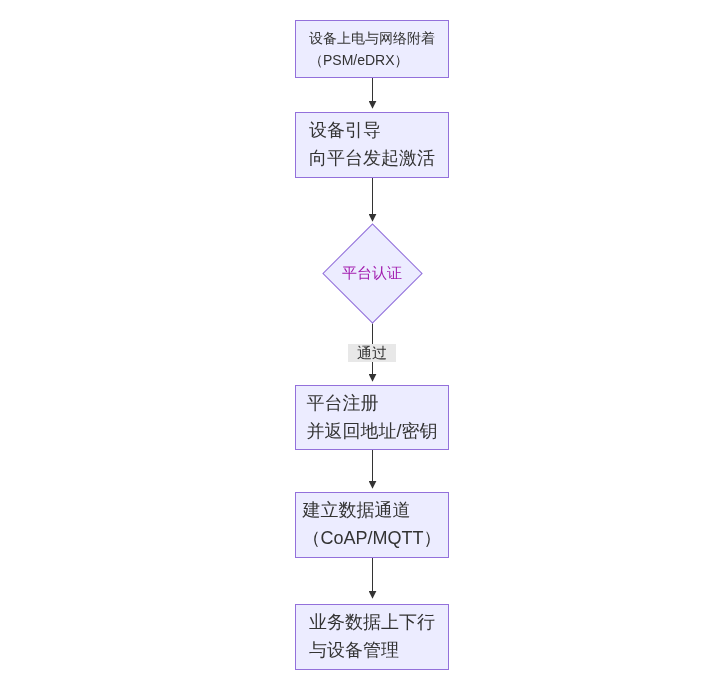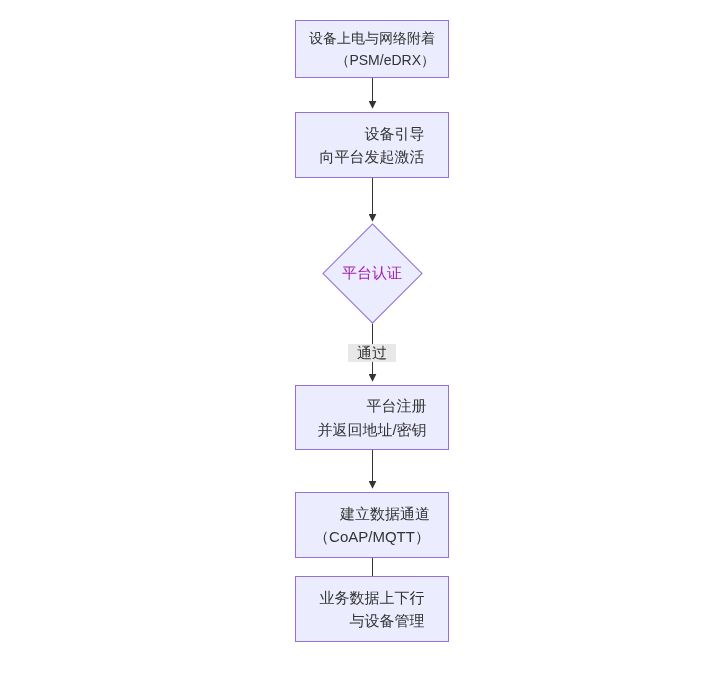--- a/index.html
+++ b/index.html
@@ -25,38 +25,38 @@
     pointer-events: none;
   }
   .node {
     position: absolute;
     box-sizing: border-box;
     background: #ECECFF;
     border: 1px solid #9370DB;
     display: flex;
     align-items: center;
     justify-content: center;
-    text-align: right;
+    text-align: left;
   }
   .node-label {
     white-space: pre-line;
-    font-size: 15px;
+    font-size: 18px;
     line-height: 1.55;
     color: #333333;
   }
   .rect-node {
     left: 295px;
     width: 154px;
   }
   .node-1 { top: 20px;  height: 58px; }
   .node-1 .node-label { font-size: 14px; line-height: 1.6; }
   .node-2 { top: 112px; height: 66px; }
   .node-4 { top: 385px; height: 65px; }
   .node-5 { top: 492px; height: 66px; }
-  .node-6 { top: 576px; height: 66px; }
+  .node-6 { top: 604px; height: 66px; }
 
   .diamond-wrap {
     position: absolute;
     left: 322px;
     top: 224px;
     width: 100px;
     height: 98px;
     background: transparent;
   }
   .diamond-shape {

